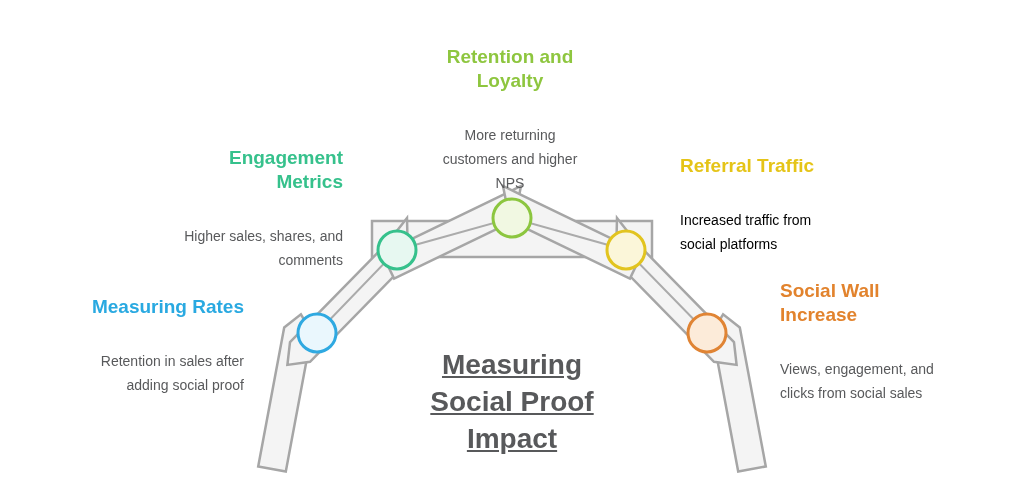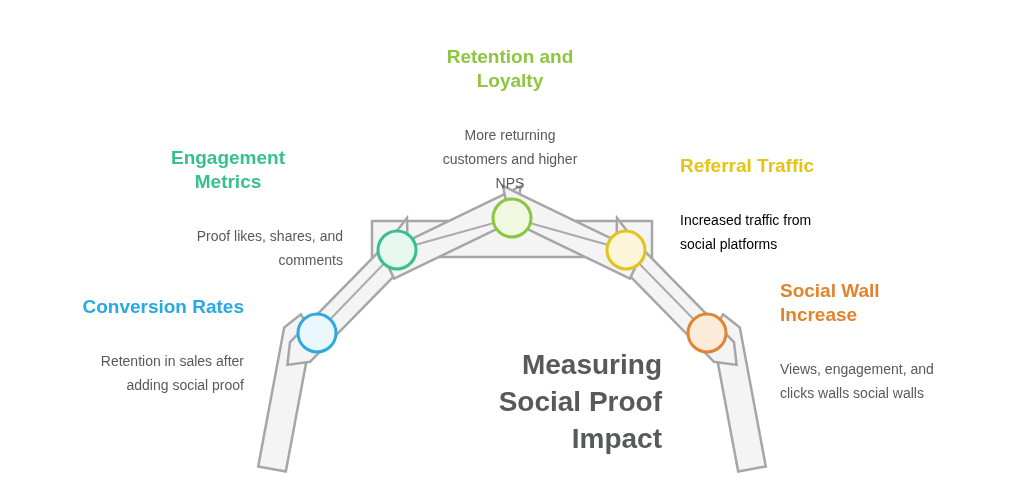--- a/index.html
+++ b/index.html
@@ -31,25 +31,26 @@
     margin-top: 12px;
     white-space: pre-line;
   }
   .align-right { text-align: right; }
   .align-left { text-align: left; }
   .align-center { text-align: center; }
   .center-title {
     position: absolute;
     left: 362px; top: 346px;
     width: 300px;
-    text-align: right;
+    text-align: center;
     font-size: 28px;
     font-weight: 700;
     line-height: 37px;
     white-space: pre-line;
+    text-decoration: underline;
   }
   .ribbon { stroke-width: 2.5; stroke-linejoin: miter; }
   .connector { fill: none; stroke-width: 2; }
   .node { stroke-width: 3; }
 </style>
 </head>
 <body>
 
 <div class="stage">
 
@@ -80,42 +81,42 @@
 
   <div class="label align-center" style="left:400px; top:27px; width:220px;">
     <div class="title" style="color: rgb(142, 198, 63);">Retention and
 Loyalty</div>
     <div class="desc" style="color: rgb(88, 89, 91);">More returning
 customers and higher
 NPS</div>
   </div>
 
   <div class="label align-right" style="right:681px; top:128px; width:230px;">
-    <div class="title" style="color: rgb(54, 193, 140); text-align: center;">Engagement
+    <div class="title" style="color: rgb(54, 193, 140);">Engagement
 Metrics</div>
-    <div class="desc" style="color: rgb(88, 89, 91);">Proof likes, shares, and
+    <div class="desc" style="color: rgb(88, 89, 91);">Higher sales, shares, and
 comments</div>
   </div>
 
   <div class="label align-left" style="left:680px; top:136px; width:230px;">
     <div class="title" style="color: rgb(229, 196, 23);">Referral Traffic</div>
     <div class="desc" style="color: #000000;">Increased traffic from
 social platforms</div>
   </div>
 
   <div class="label align-right" style="right:780px; top:277px; width:230px;">
-    <div class="title" style="color: rgb(41, 169, 225);">Conversion Rates</div>
+    <div class="title" style="color: rgb(41, 169, 225);">Measuring Rates</div>
     <div class="desc" style="color: rgb(88, 89, 91);">Retention in sales after
 adding social proof</div>
   </div>
 
   <div class="label align-left" style="left:780px; top:261px; width:240px;">
     <div class="title" style="color: rgb(226, 131, 45);">Social Wall
 Increase</div>
     <div class="desc" style="color: rgb(88, 89, 91);">Views, engagement, and
-clicks walls social walls</div>
+clicks from social sales</div>
   </div>
 
   <div class="center-title" style="color: rgb(88, 89, 91);">Measuring
 Social Proof
 Impact</div>
 
 </div>
 
 </body></html>

